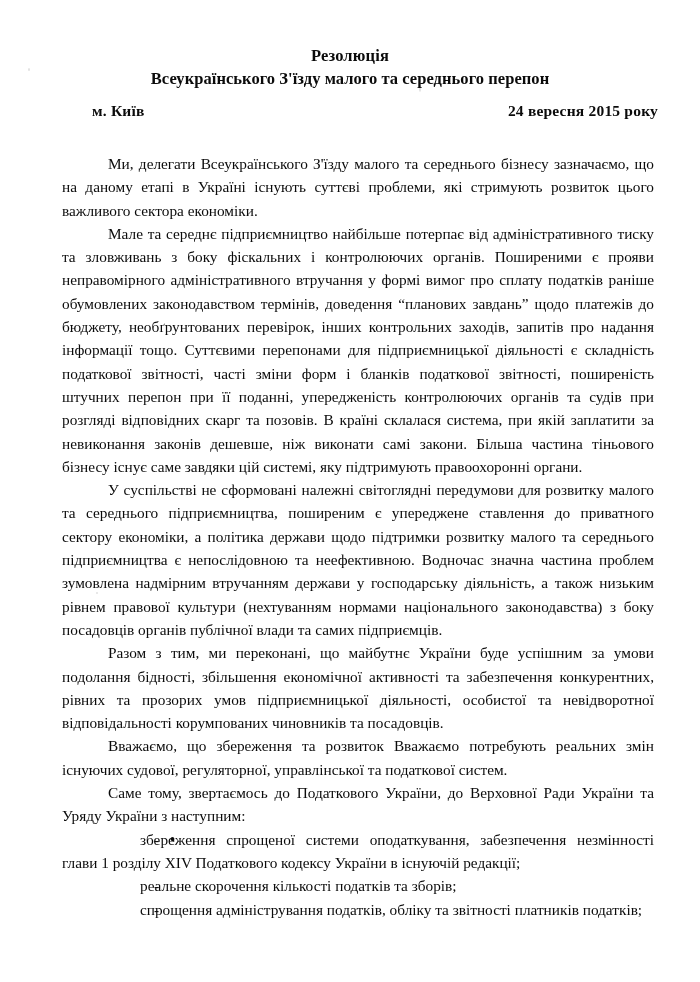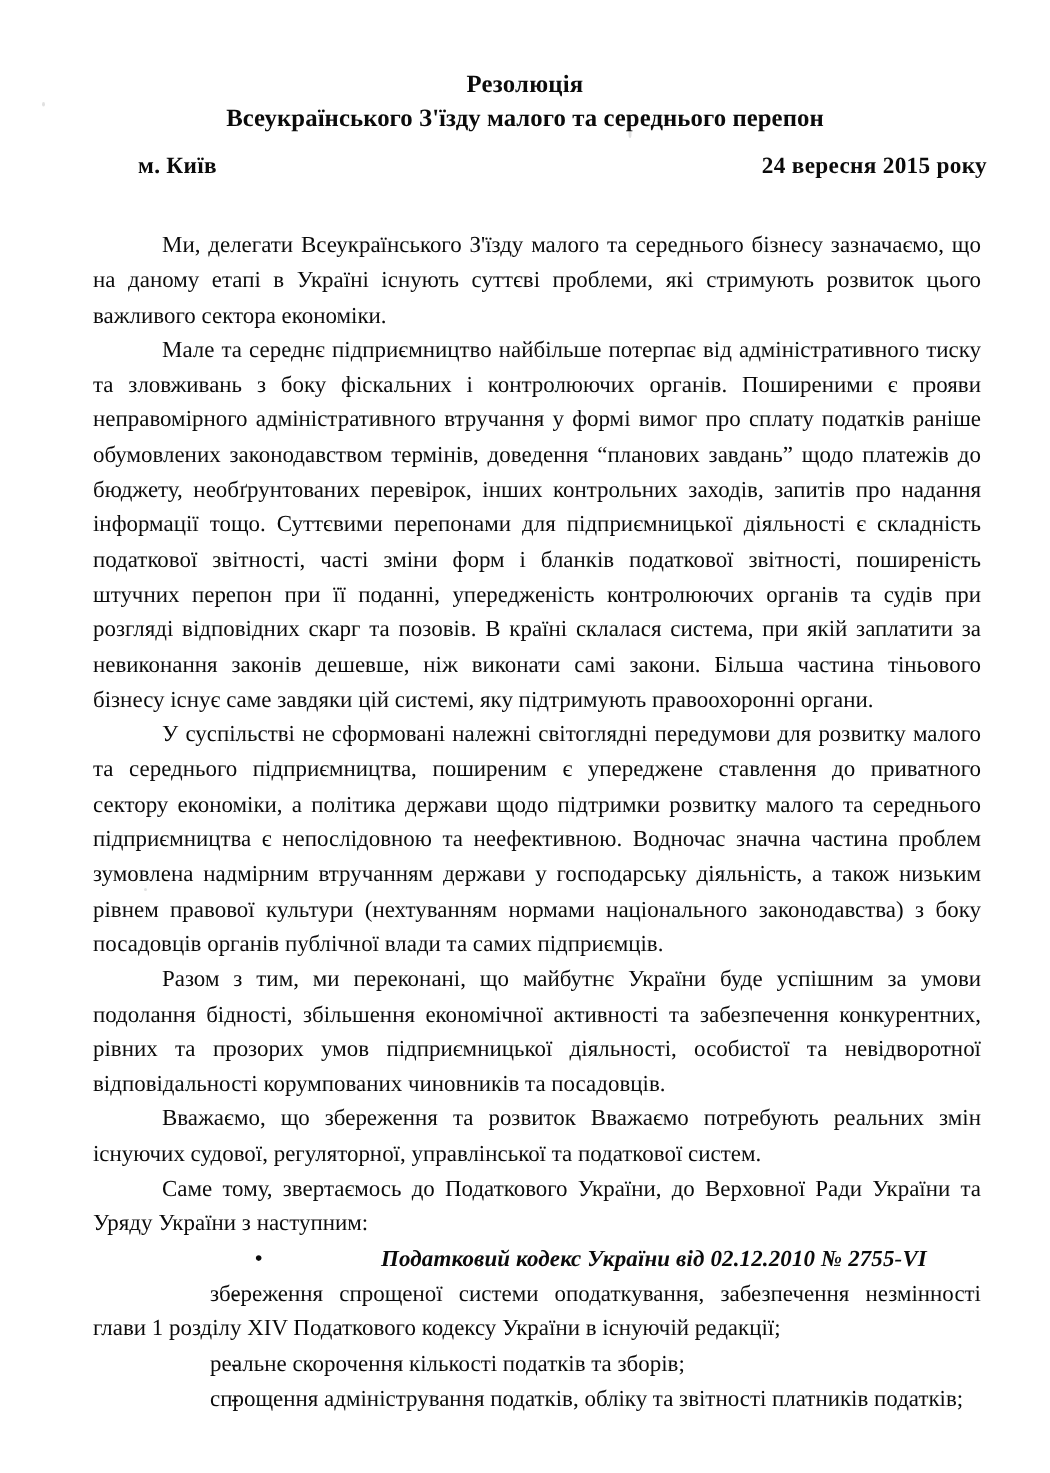--- a/index.html
+++ b/index.html
@@ -148,21 +148,20 @@
     <p>Ми, делегати Всеукраїнського З'їзду малого та середнього бізнесу зазначаємо, що на даному етапі в Україні існують суттєві проблеми, які стримують розвиток цього важливого сектора економіки.</p>
     <p>Мале та середнє підприємництво найбільше потерпає від адміністративного тиску та зловживань з боку фіскальних і контролюючих органів. Поширеними є прояви неправомірного адміністративного втручання у формі вимог про сплату податків раніше обумовлених законодавством термінів, доведення “планових завдань” щодо платежів до бюджету, необґрунтованих перевірок, інших контрольних заходів, запитів про надання інформації тощо. Суттєвими перепонами для підприємницької діяльності є складність податкової звітності, часті зміни форм і бланків податкової звітності, поширеність штучних перепон при її поданні, упередженість контролюючих органів та судів при розгляді відповідних скарг та позовів. В країні склалася система, при якій заплатити за невиконання законів дешевше, ніж виконати самі закони. Більша частина тіньового бізнесу існує саме завдяки цій системі, яку підтримують правоохоронні органи.</p>
     <p>У суспільстві не сформовані належні світоглядні передумови для розвитку малого та середнього підприємництва, поширеним є упереджене ставлення до приватного сектору економіки, а політика держави щодо підтримки розвитку малого та середнього підприємництва є непослідовною та неефективною. Водночас значна частина проблем зумовлена надмірним втручанням держави у господарську діяльність, а також низьким рівнем правової культури (нехтуванням нормами національного законодавства) з боку посадовців органів публічної влади та самих підприємців.</p>
     <p>Разом з тим, ми переконані, що майбутнє України буде успішним за умови подолання бідності, збільшення економічної активності та забезпечення конкурентних, рівних та прозорих умов підприємницької діяльності, особистої та невідворотної відповідальності корумпованих чиновників та посадовців.</p>
     <p>Вважаємо, що збереження та розвиток Вважаємо потребують реальних змін існуючих судової, регуляторної, управлінської та податкової систем.</p>
     <p>Саме тому, звертаємось до Податкового України, до Верховної Ради України та Уряду України з наступним:</p>
 
 
     <p class="bullet-item">
       <span class="bullet-dot">•</span>
-      <span class="bullet-text">Податковий кодекс України від 02.12.2010 № 2755-VI</span>
     </p>
 
     <p class="dash-item"><span class="dash">-</span><span>збереження спрощеної системи оподаткування, забезпечення незмінності глави 1 розділу XIV Податкового кодексу України в існуючій редакції;</span></p>
 
     <p class="dash-item"><span class="dash">-</span><span>реальне скорочення кількості податків та зборів;</span></p>
 
     <p class="dash-item"><span class="dash">-</span><span>спрощення адміністрування податків, обліку та звітності платників податків;</span></p>
 
   </div>
 </div>

